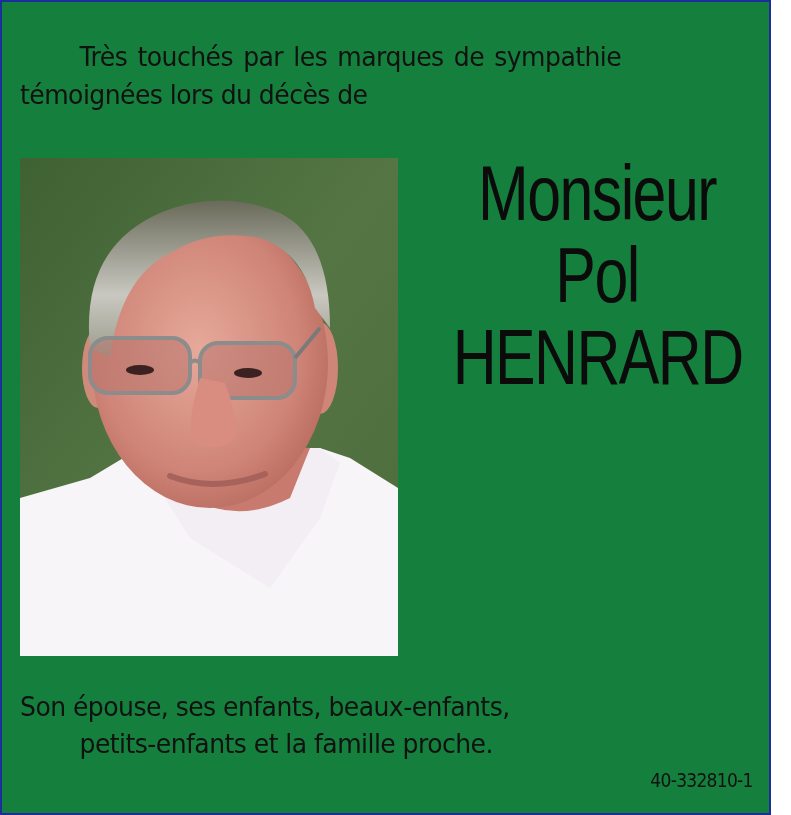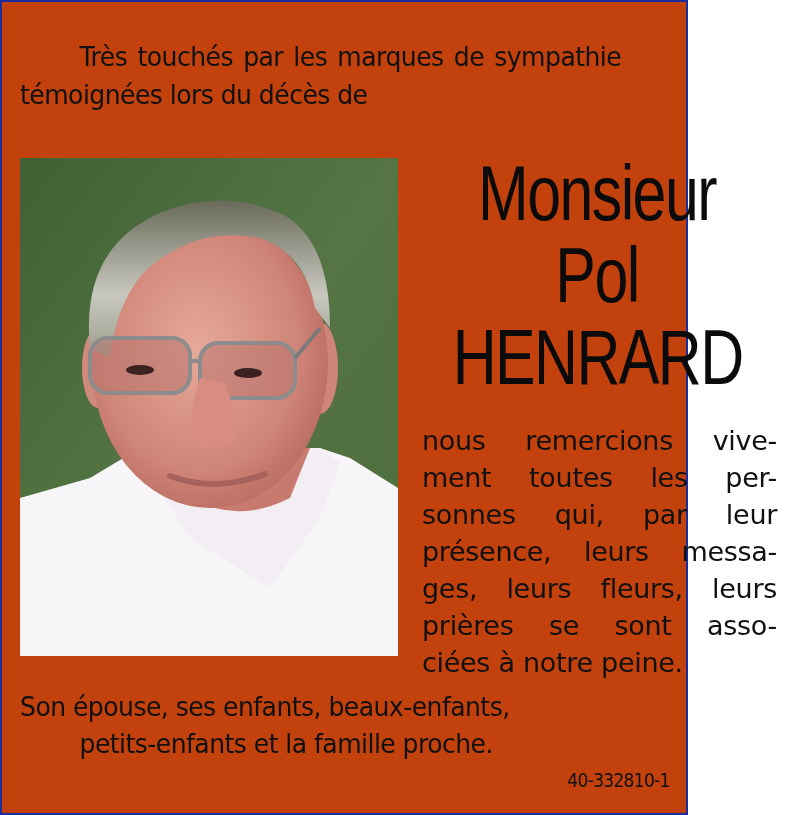--- a/index.html
+++ b/index.html
@@ -1,22 +1,22 @@
 <!DOCTYPE html>
 <html><head>
   <meta charset="utf-8">
   <style>
     html, body { margin: 0; padding: 0; background: #ffffff; }
     body { width: 791px; height: 815px; overflow: hidden; }
     .frame {
       position: absolute; left: 0; top: 0;
-      width: 688px; height: 815px;
+      width: 771px; height: 815px;
       box-sizing: border-box;
       border: 2px solid #1b2e9c;
-      background: #c2410c;
+      background: #15803d;
       font-family: "DejaVu Sans", "Liberation Sans", sans-serif;
       color: #111111;
     }
     .intro {
       position: absolute; left: 18px; top: 36px; width: 756px;
       font-size: 27px; line-height: 38px;
       letter-spacing: -0.6px;
       transform: scaleX(0.93); transform-origin: left top;
       width: 812px;
     }
@@ -118,29 +118,20 @@
       <path d="M150 318 Q195 335 245 316" stroke="#a8625c" stroke-width="6" fill="none" stroke-linecap="round"></path>
     </svg>
   </div>
 
   <div class="name-block">
     <span class="name-line">Monsieur</span>
     <span class="name-line">Pol</span>
     <span class="name-line">HENRARD</span>
   </div>
 
-  <div class="body-text">
-    <span>nous remercions vive-</span>
-    <span>ment toutes les per-</span>
-    <span>sonnes qui, par leur</span>
-    <span>présence, leurs messa-</span>
-    <span>ges, leurs fleurs, leurs</span>
-    <span>prières se sont asso-</span>
-    <span class="last">ciées à notre peine.</span>
-  </div>
 
   <div class="family">
     <span class="f1">Son épouse, ses enfants, beaux-enfants,</span>
     <span class="f2">petits-enfants et la famille proche.</span>
   </div>
 
   <div class="ref">40-332810-1</div>
 </div>
 
 </body></html>

